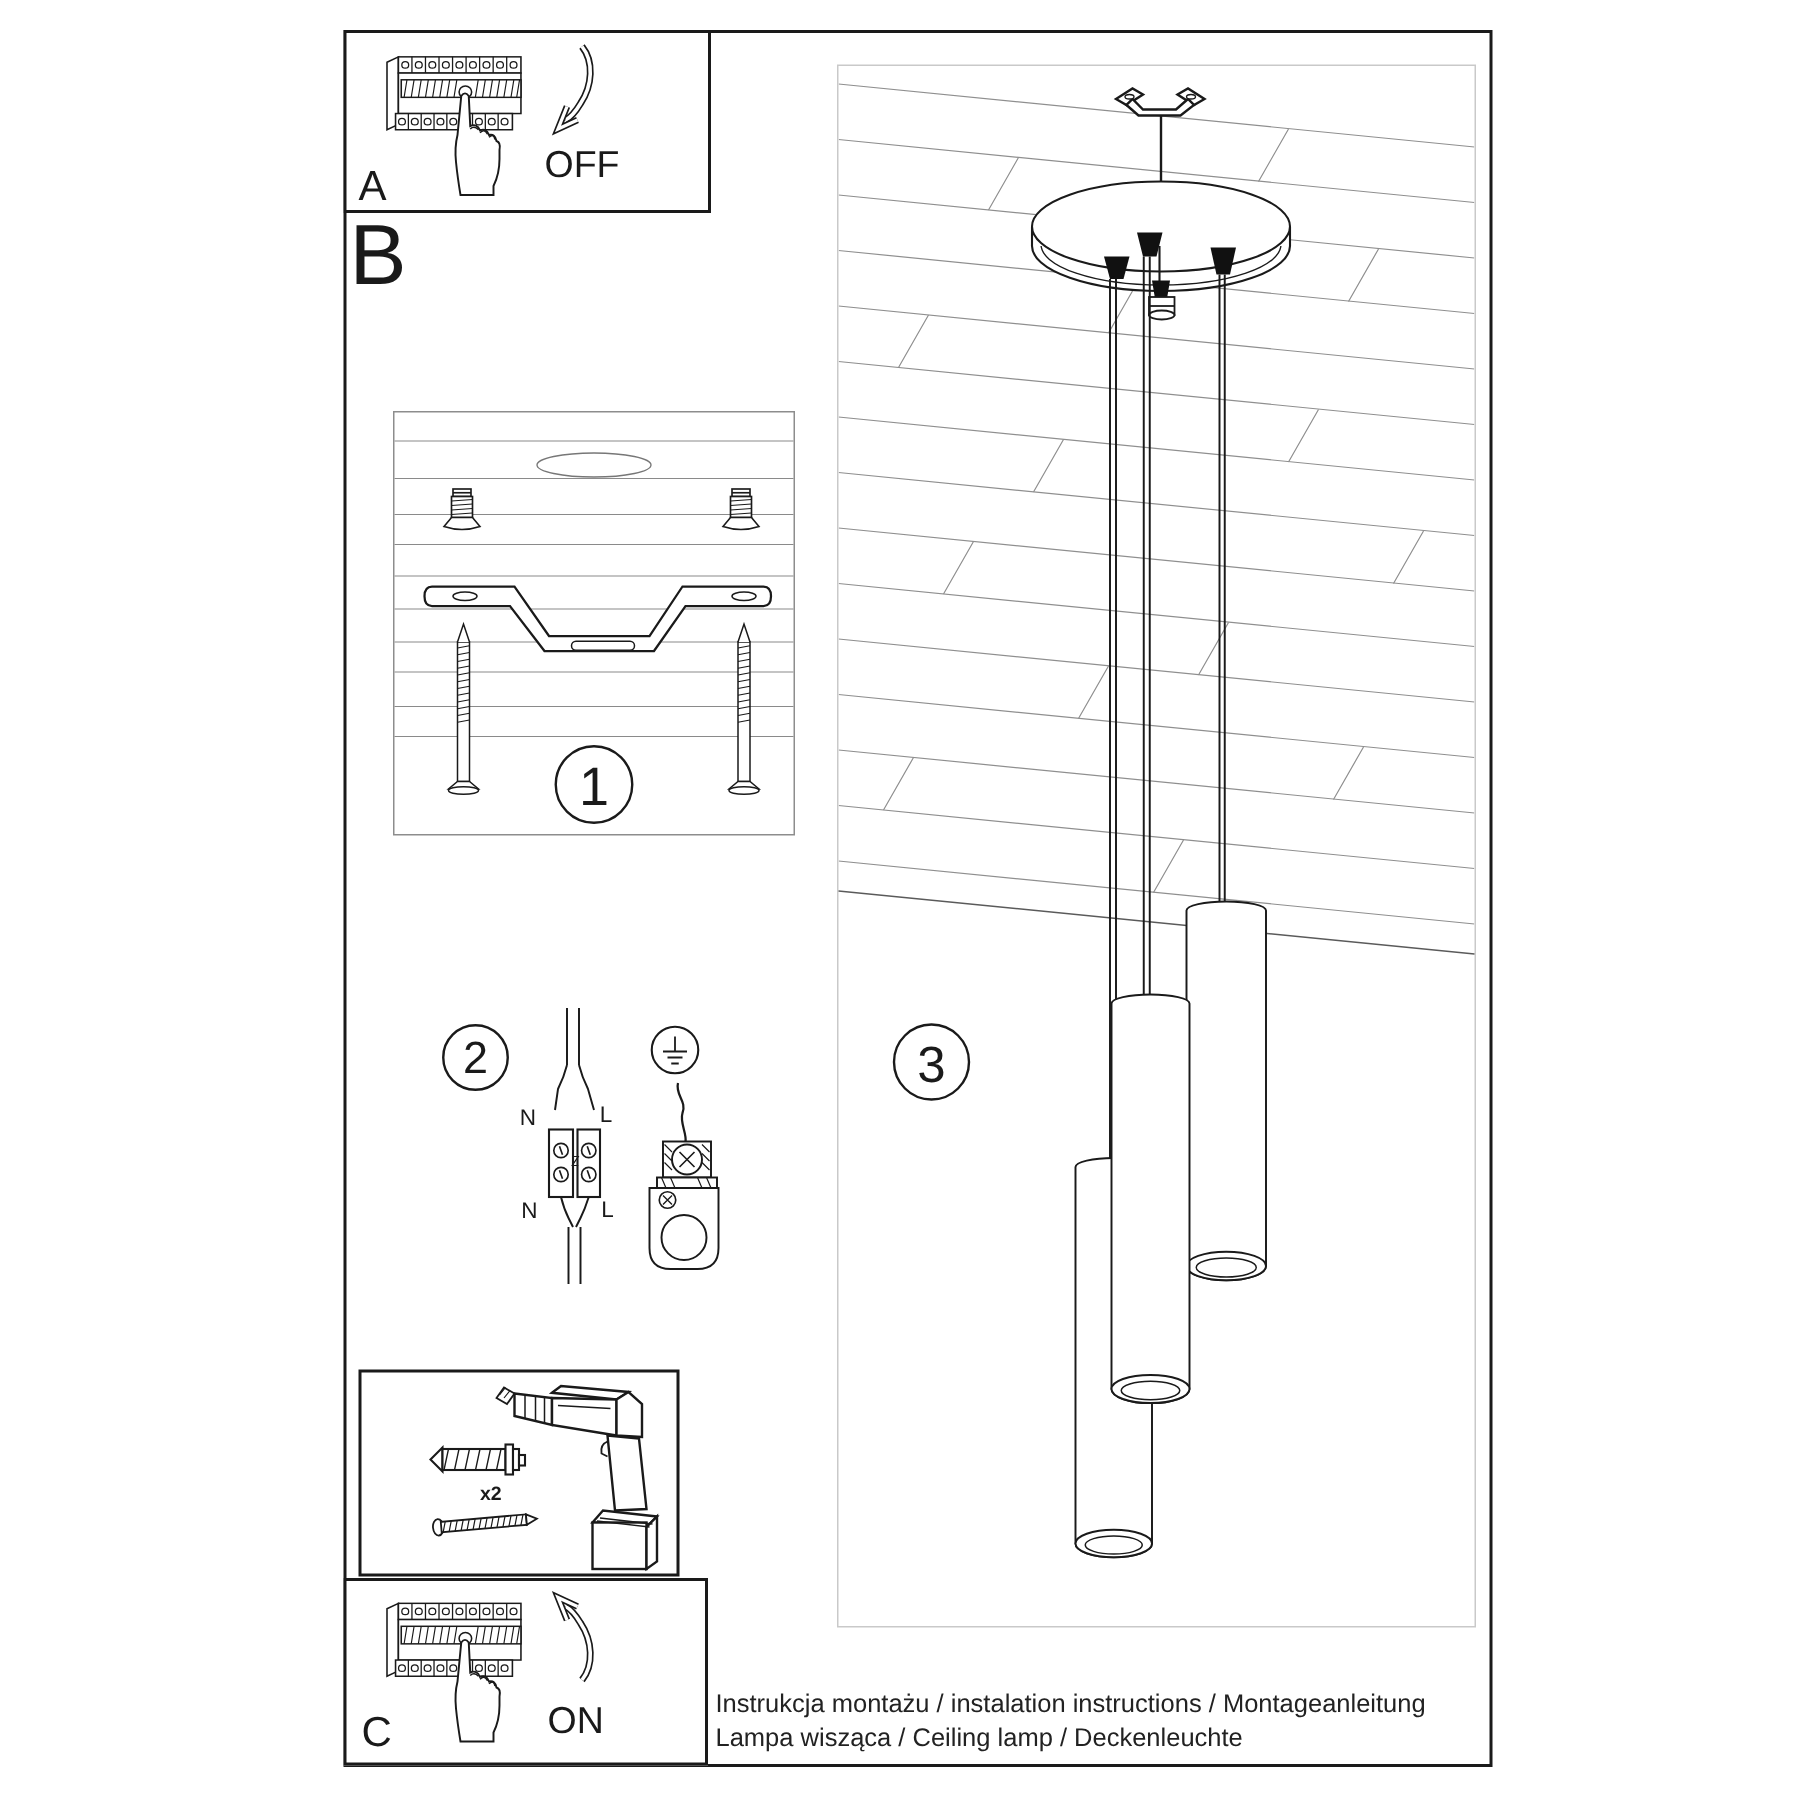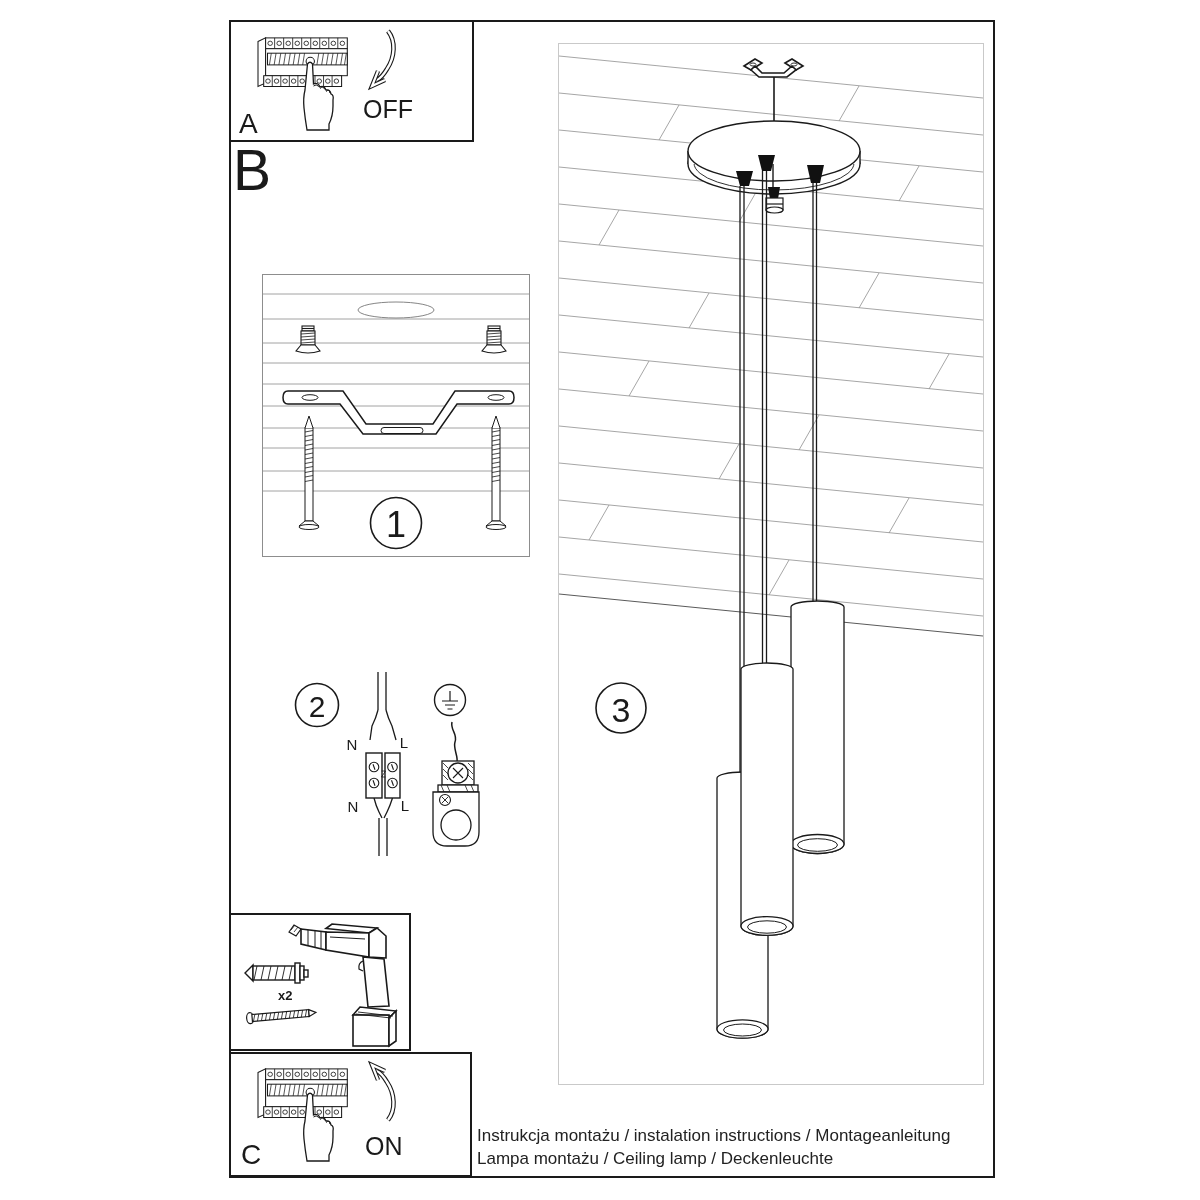--- a/index.html
+++ b/index.html
@@ -2,21 +2,21 @@
 <html><head>
 <meta charset="utf-8">
 <style>
   html,body{margin:0;padding:0;background:#fff;}
   #page{position:relative;width:1200px;height:1200px;background:#ffffff;overflow:hidden;
         font-family:"Liberation Sans",sans-serif;color:#1a1a1a;}
   .abs{position:absolute;}
   #frame{left:229px;top:20px;width:762px;height:1154px;border:2px solid #1a1a1a;}
   .panel{background:#fff;border:2px solid #1a1a1a;}
   #panel-a{left:229px;top:20px;width:241px;height:118px;}
-  #panel-tools{left:229px;top:913px;width:178px;height:134px;}
+  #panel-tools{left:239px;top:913px;width:178px;height:134px;padding-left:32px;}
   #panel-c{left:229px;top:1052px;width:239px;height:121px;}
   #panel-1{left:262px;top:274px;width:266px;height:281px;border:1px solid #8d8d8d;background:#fff;}
   #panel-3{left:558px;top:43px;width:424px;height:1040px;border:1px solid #c9c9c9;background:#fff;}
   #letter-b{left:233px;top:142px;font-size:57px;line-height:1;font-weight:500;letter-spacing:0;}
   #footer{left:477px;top:1124px;font-size:17px;line-height:23px;color:#222;}
   svg{display:block;overflow:visible;}
   svg text{fill:#1a1a1a;}
   .lab-big{font-size:28px;}
   .lab-act{font-size:25px;}
   .num1{font-size:36px;}
@@ -311,16 +311,16 @@
             <use href="#sym-arrow" transform="translate(0,60) scale(1,-1)"></use>
           </g>
       </g>
       <text class="lab-act" x="134" y="101">ON</text>
       <text class="lab-big" x="10" y="110">C</text>
     </svg>
   </div>
 
   <div class="abs" id="footer">
     <div>Instrukcja montażu / instalation instructions / Montageanleitung</div>
-    <div>Lampa montażu / Ceiling lamp / Deckenleuchte</div>
+    <div>Lampa wisząca / Ceiling lamp / Deckenleuchte</div>
   </div>
 
 </div>
 
 </body></html>

